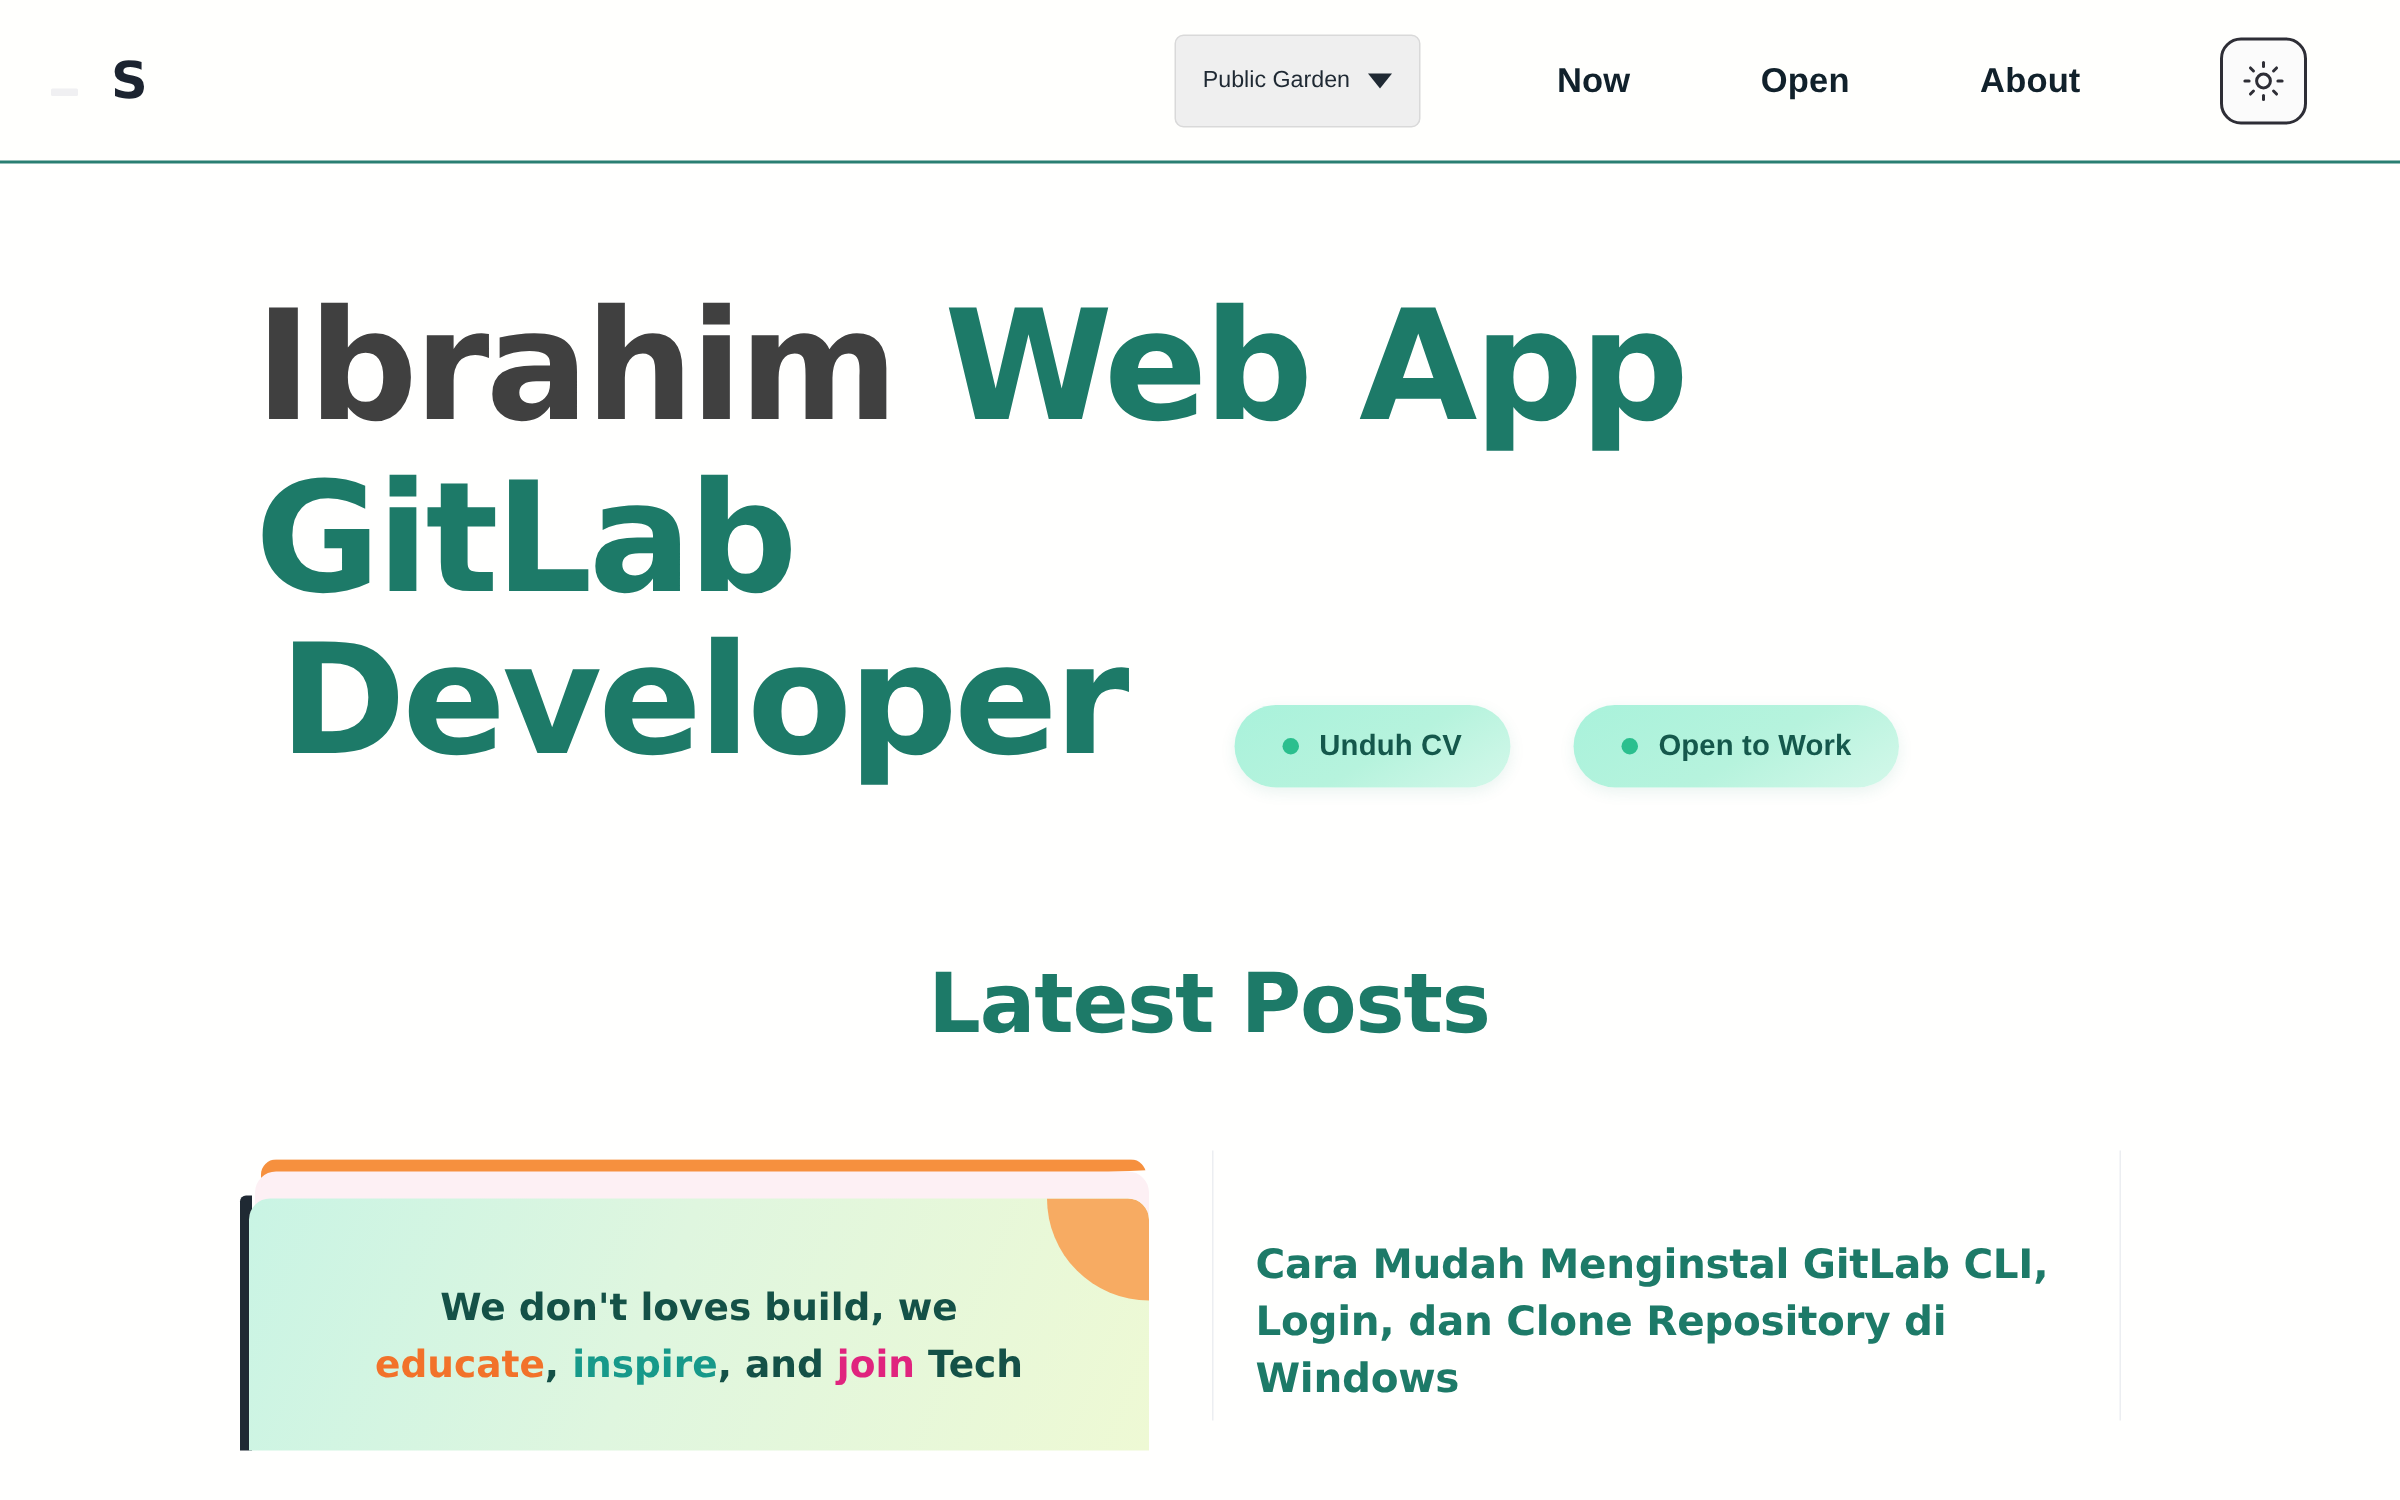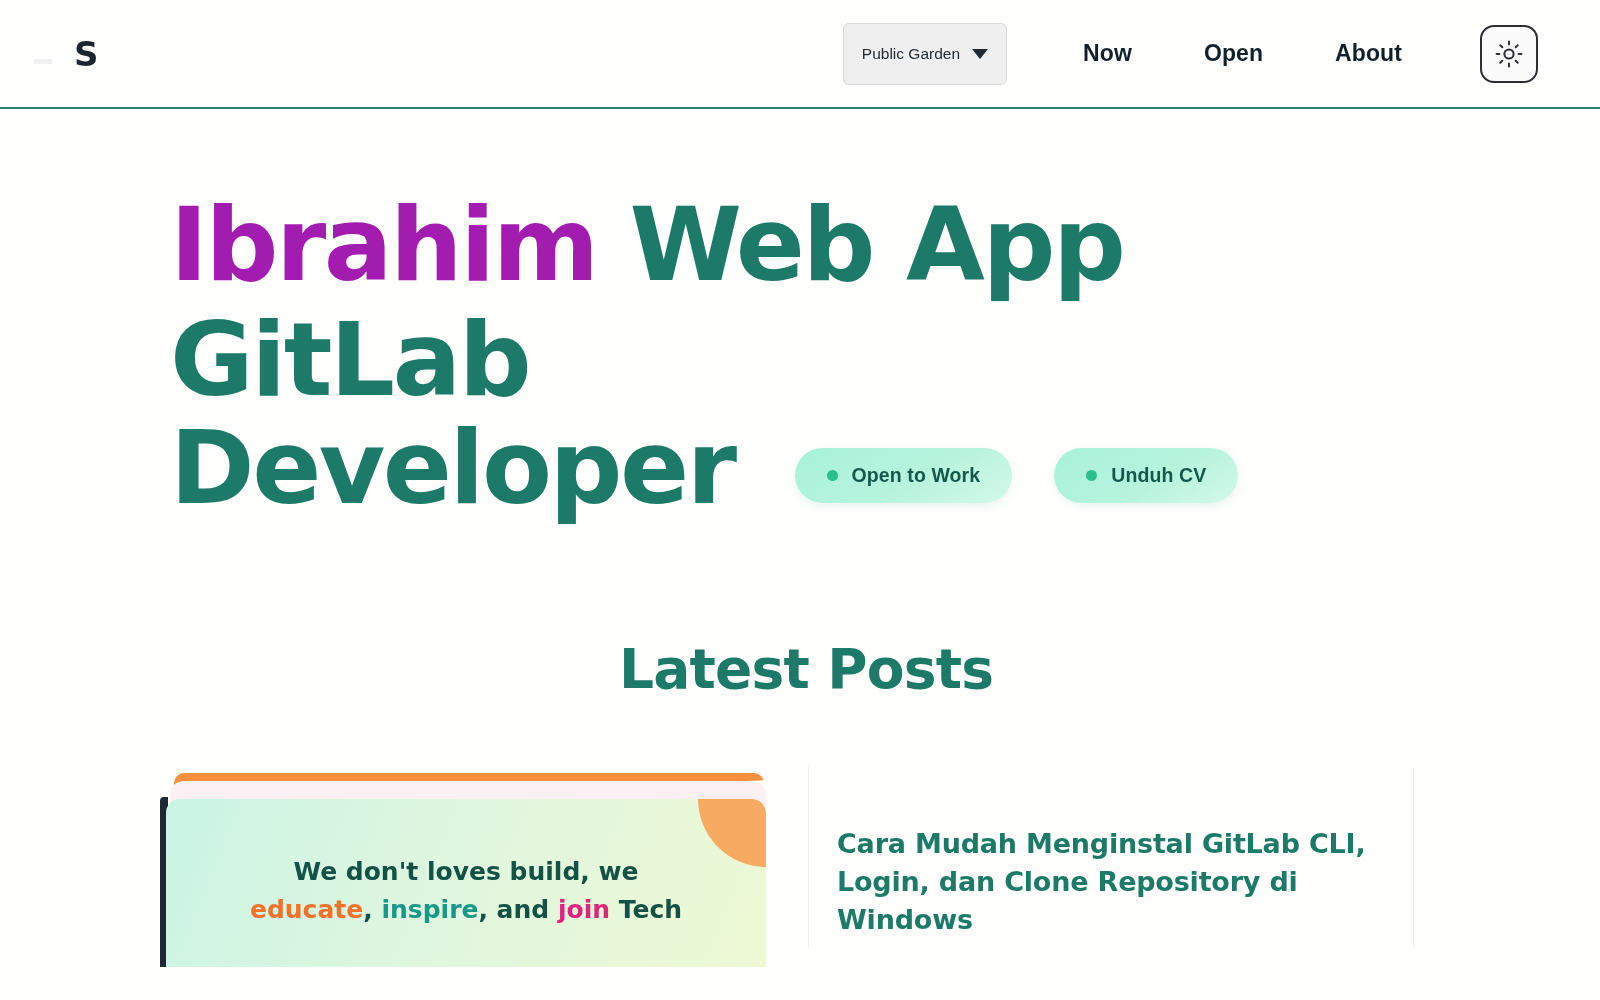--- a/index.html
+++ b/index.html
@@ -50,21 +50,21 @@
     color: #1c2430;
     letter-spacing: -1px;
     line-height: 1;
   }
 
   .header-nav {
     margin-left: auto;
     display: flex;
     align-items: center;
     padding-right: 62px;
-    gap: 0;
+    gap: 15px;
   }
 
   .garden-select {
     height: 62px;
     min-width: 156px;
     background: #efefef;
     border: 1px solid #d9d9d9;
     border-radius: 6px;
     display: flex;
     align-items: center;
@@ -117,28 +117,29 @@
   }
 
   .hero-title {
     font-family: "DejaVu Sans", sans-serif;
     font-size: 102px;
     font-weight: 700;
     line-height: 1.13;
     letter-spacing: -2.5px;
     max-width: 1300px;
   }
-  .hero-title .name-part { color: #a21caf; }
+  .hero-title .name-part { color: #404040; }
   .hero-title .role-part { color: #1d7a68; }
 
   .title-row-two {
     display: flex;
-    align-items: center;
-    gap: 4px;
+    align-items: flex-end;
+    gap: 16px;
     margin-top: -8px;
+    margin-left: 16px;
   }
 
   .badge-group {
     display: flex;
     gap: 42px;
     margin-left: 56px;
     margin-top: 16px;
   }
 
   .pill {
@@ -329,25 +330,25 @@
   </h1>
 
   <div class="title-row-two">
     <h1 class="hero-title">
       <span class="role-part">Developer</span>
     </h1>
 
     <div class="badge-group">
       <div class="pill">
         <span class="pill-dot"></span>
-        <span class="pill-label">Open to Work</span>
+        <span class="pill-label">Unduh CV</span>
       </div>
       <div class="pill">
         <span class="pill-dot"></span>
-        <span class="pill-label">Unduh CV</span>
+        <span class="pill-label">Open to Work</span>
       </div>
     </div>
   </div>
 
 </section>
 
 <section>
 
   <h2 class="section-heading">Latest Posts</h2>
 

